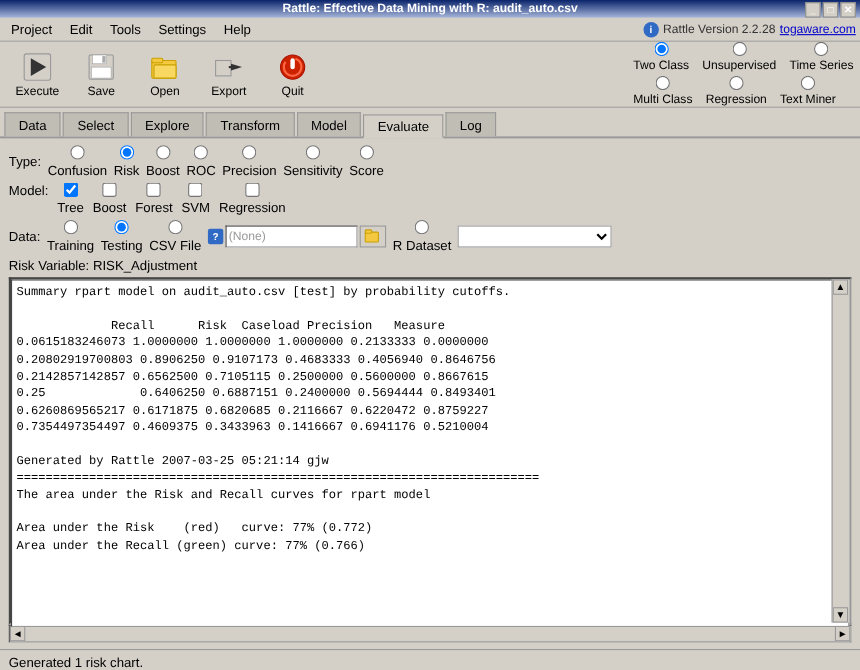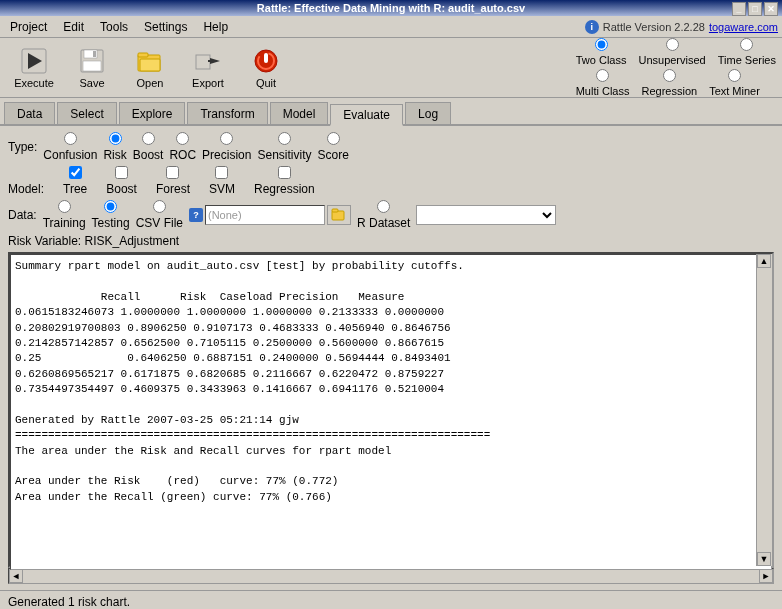--- a/index.html
+++ b/index.html
@@ -167,22 +167,22 @@
       align-items: center;
       gap: 6px;
       margin-bottom: 4px;
       font-size: 12px;
     }
     .type-row label { display: flex; align-items: center; gap: 3px; cursor: pointer; }
 
     
     .model-row {
       display: flex;
-      align-items: flex-end;
-      gap: 19px;
+      align-items: flex-start;
+      gap: 8px;
       margin-bottom: 4px;
       font-size: 12px;
     }
     .model-row label { display: flex; align-items: center; gap: 3px; cursor: pointer; }
 
     
     .data-row {
       display: flex;
       align-items: center;
       gap: 6px;

